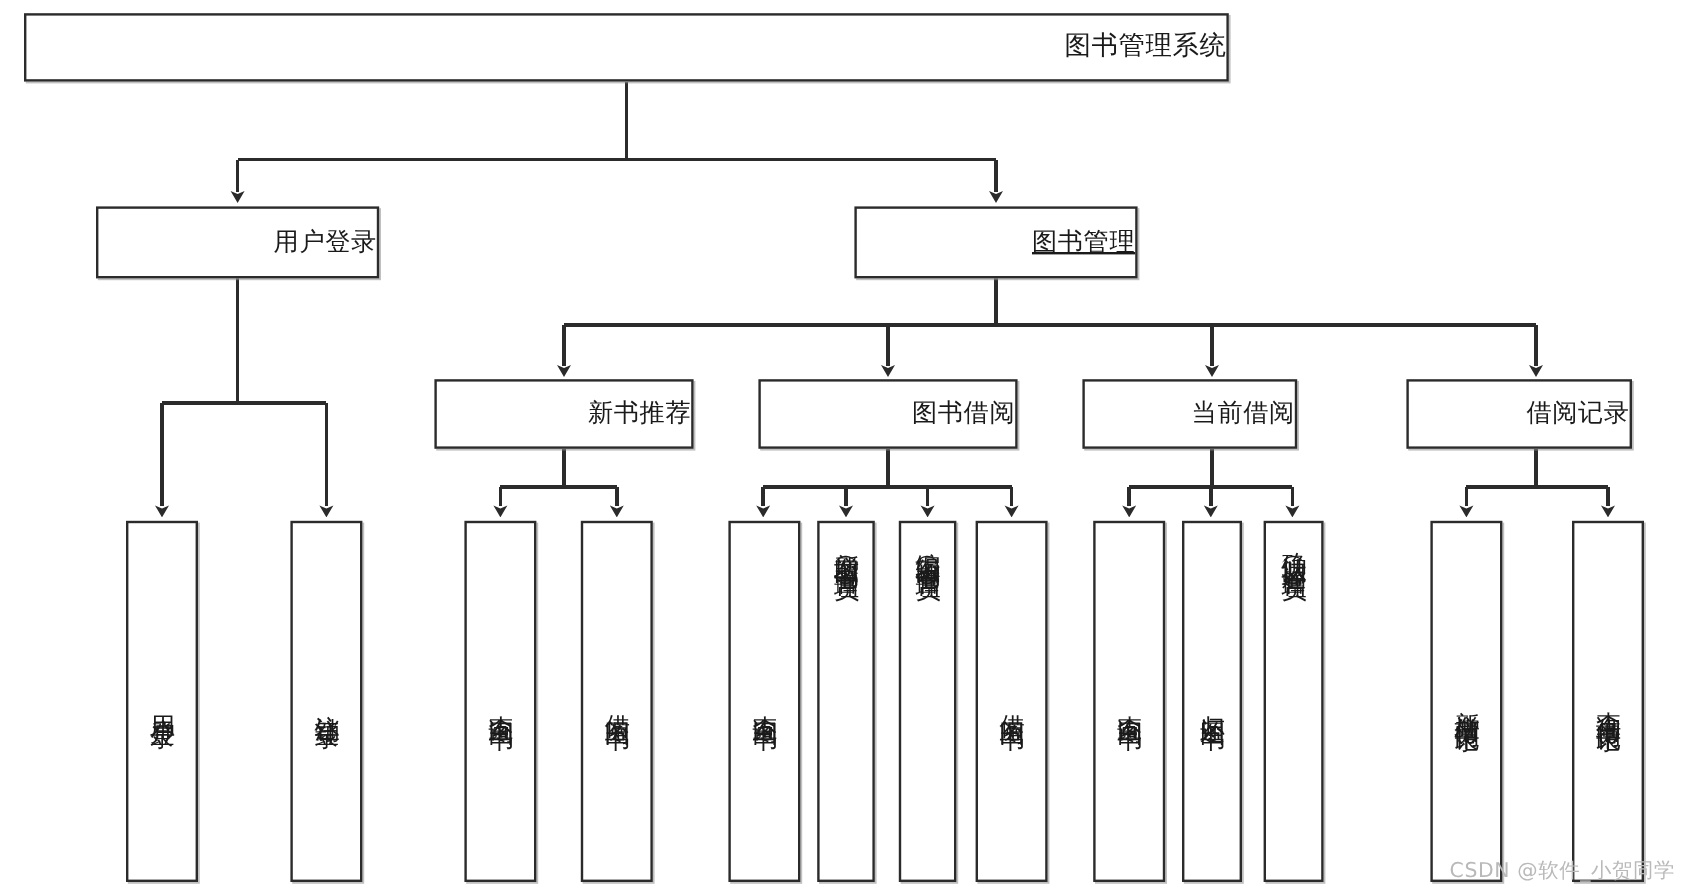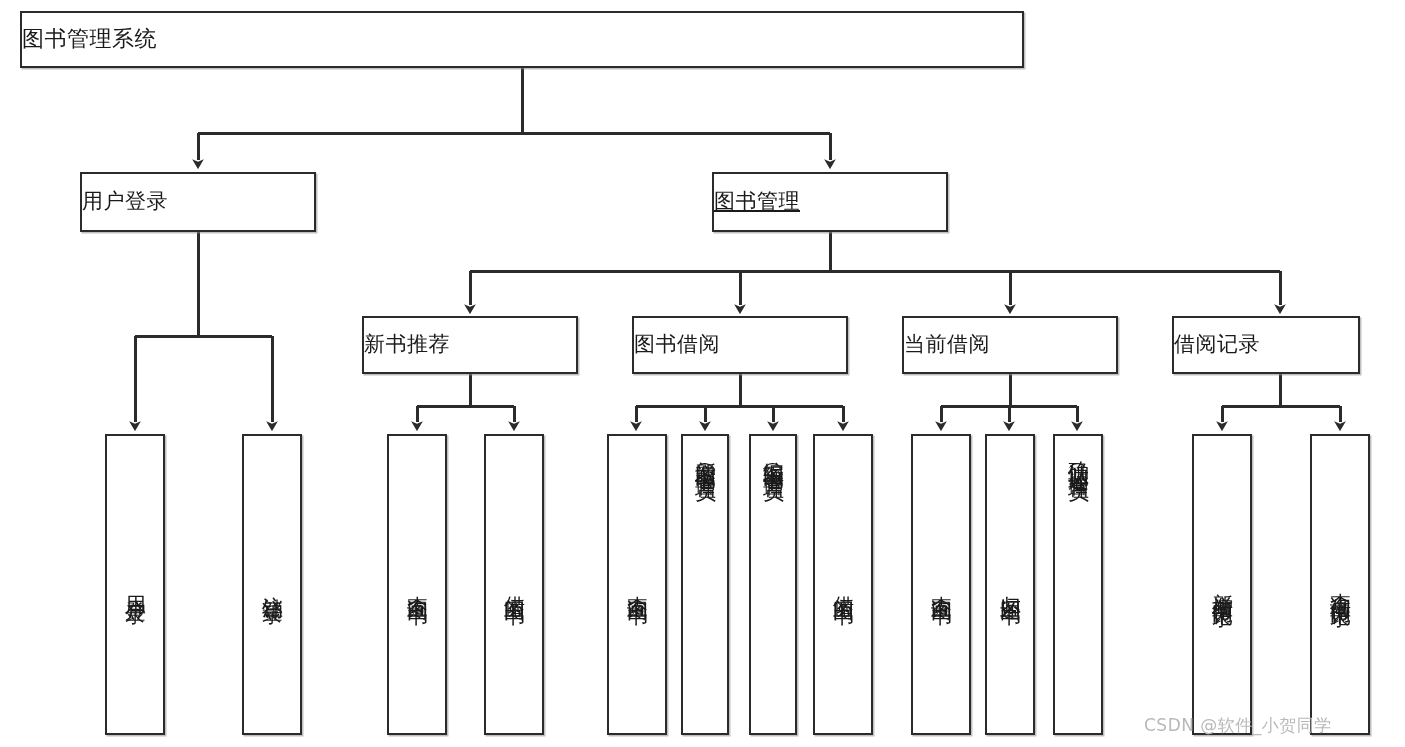--- a/index.html
+++ b/index.html
@@ -27,21 +27,21 @@
     pointer-events: none;
   }
   .node {
     position: absolute;
     box-sizing: border-box;
     background: #ffffff;
     border: 2px solid #2b2b2b;
     box-shadow: 1.5px 1.5px 0 rgba(140,140,140,0.55);
     display: flex;
     align-items: center;
-    justify-content: flex-start;
+    justify-content: flex-end;
     color: #1a1a1a;
   }
   .node .label {
     display: block;
     text-align: center;
     line-height: 1.22;
     letter-spacing: 0.5px;
     white-space: nowrap;
   }
   
@@ -149,21 +149,21 @@
   </div>
 
   <div class="node horiz" style="left:632px; top:316px; width:216px; height:58px;">
     <span class="label">图书借阅</span>
   </div>
 
   <div class="node horiz" style="left:362px; top:316px; width:216px; height:58px;">
     <span class="label">新书推荐</span>
   </div>
 
-  <div class="node horiz" style="left:902px; top:316px; width:216px; height:58px;">
+  <div class="node horiz" style="left:902px; top:316px; width:179px; height:58px;">
     <span class="label">当前借阅</span>
   </div>
 
   <div class="node horiz" style="left:1172px; top:316px; width:188px; height:58px;">
     <span class="label">借阅记录</span>
   </div>
 
   <div class="node vert centered" style="left:105px; top:434px; width:60px; height:301px;">
     <span class="label">用户登录</span>
   </div>
@@ -209,15 +209,15 @@
   </div>
 
   <div class="node vert centered" style="left:1192px; top:434px; width:60px; height:301px;">
     <span class="label">新增借阅记录</span>
   </div>
 
   <div class="node vert centered" style="left:1310px; top:434px; width:60px; height:301px;">
     <span class="label">查询借阅记录</span>
   </div>
 
-  <div class="watermark" style="left:1144px; top:714px;">CSDN @软件_小贺同学</div>
+  <div class="watermark" style="left:1192px; top:714px;padding-left:16px;">CSDN @软件_小贺同学</div>
 
 </div>
 
 </body></html>

